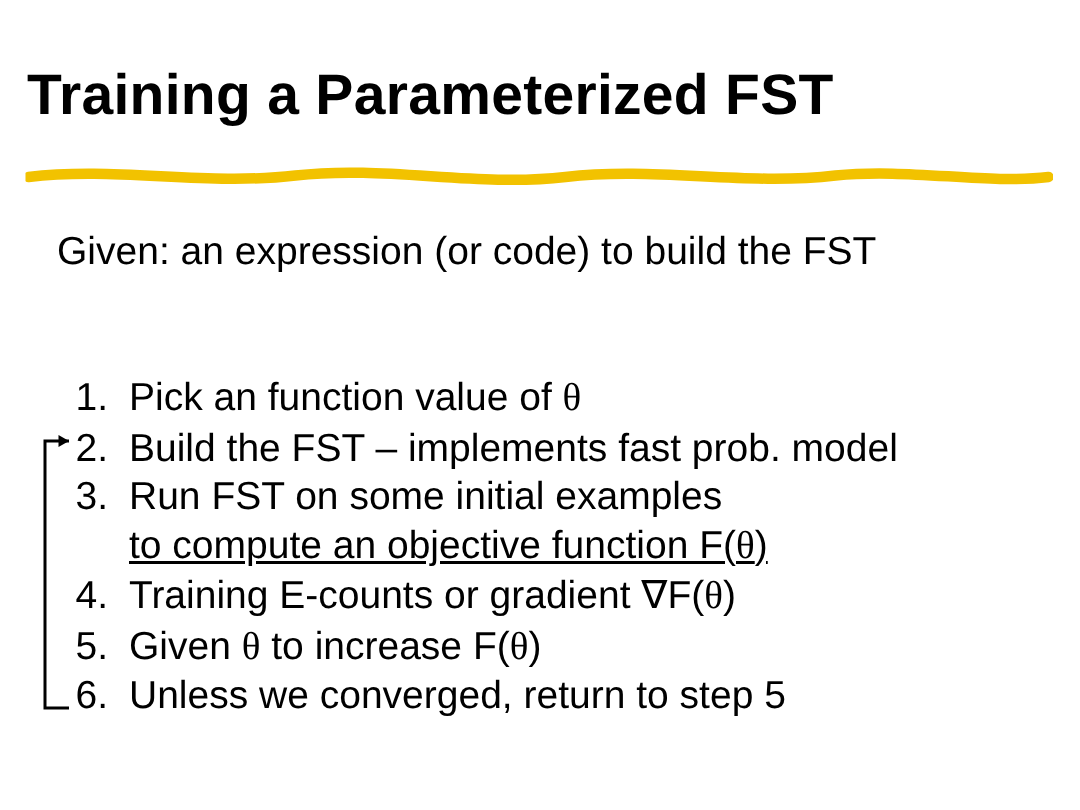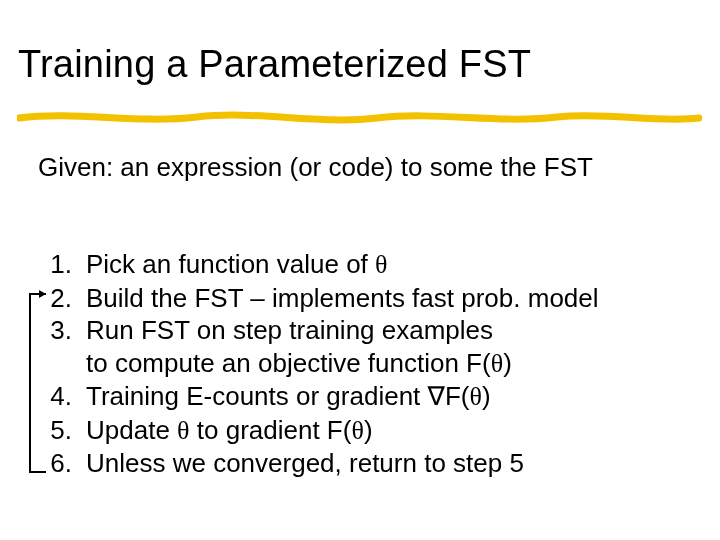--- a/index.html
+++ b/index.html
@@ -18,21 +18,21 @@
     height: 540px;
     box-sizing: border-box;
   }
   .title-wrap {
     position: absolute;
     left: 18px;
     top: 44px;
     width: 684px;
   }
   .title {
-    font-weight: 400;
+    font-weight: 700;
     font-size: 38px;
     line-height: 1.1;
     letter-spacing: 0.2px;
   }
   .underline {
     position: absolute;
     left: 17px;
     top: 108px;
     width: 685px;
     height: 20px;
@@ -64,20 +64,21 @@
     width: 34px;
     flex: 0 0 34px;
     text-align: right;
     padding-right: 14px;
   }
   .txt {
     flex: 1;
   }
   .txt .sub {
     display: block;
+    text-decoration: underline;
   }
   .theta {
     font-family: "Georgia", "Times New Roman", serif;
   }
   .arrow {
     position: absolute;
     left: 24px;
     top: 288px;
     width: 32px;
     height: 188px;
@@ -91,21 +92,21 @@
 
   <div class="title-wrap">
     <div class="title">Training a Parameterized FST</div>
   </div>
 
   <svg class="underline" viewBox="0 0 685 20">
     <path d="M2 10 C 60 3, 120 16, 180 9 C 240 2, 300 17, 360 10 C 420 3, 480 16, 540 9 C 590 4, 640 15, 682 10" stroke="#f2c200" stroke-width="7" fill="none" stroke-linecap="round"></path>
   </svg>
 
   <div class="intro">
-    <div>Given: an expression (or code) to some the FST</div>
+    <div>Given: an expression (or code) to build the FST</div>
   </div>
 
   <div class="list">
 
     <div class="list-row">
       <div class="num">1.</div>
       <div class="txt">
         <span>Pick an function value of </span><span class="theta">θ</span><span></span>
       </div>
     </div>
@@ -113,38 +114,38 @@
     <div class="list-row">
       <div class="num">2.</div>
       <div class="txt">
         <span>Build the FST – implements fast prob. model</span>
       </div>
     </div>
 
     <div class="list-row">
       <div class="num">3.</div>
       <div class="txt">
-        <span>Run FST on step training examples</span>
+        <span>Run FST on some initial examples</span>
         <span class="sub">
           <span>to compute an objective function F(</span><span class="theta">θ</span><span>)</span>
         </span>
       </div>
     </div>
 
     <div class="list-row">
       <div class="num">4.</div>
       <div class="txt">
         <span>Training E-counts or gradient ∇F(</span><span class="theta">θ</span><span>)</span>
       </div>
     </div>
 
     <div class="list-row">
       <div class="num">5.</div>
       <div class="txt">
-        <span>Update </span><span class="theta">θ</span><span> to gradient F(</span><span class="theta">θ</span><span>)</span>
+        <span>Given </span><span class="theta">θ</span><span> to increase F(</span><span class="theta">θ</span><span>)</span>
       </div>
     </div>
 
     <div class="list-row">
       <div class="num">6.</div>
       <div class="txt">
         <span>Unless we converged, return to step 5</span>
       </div>
     </div>
 

